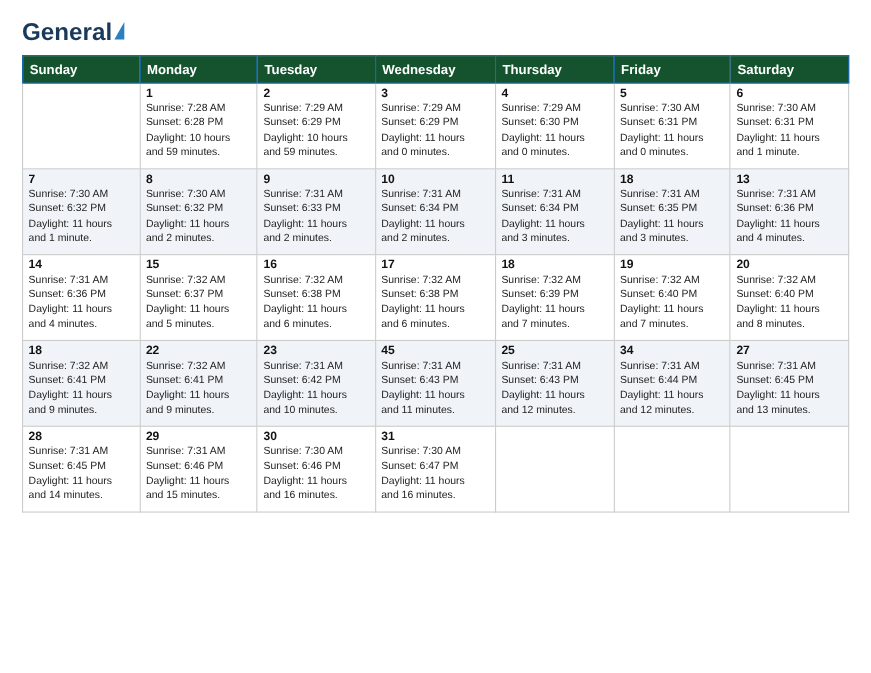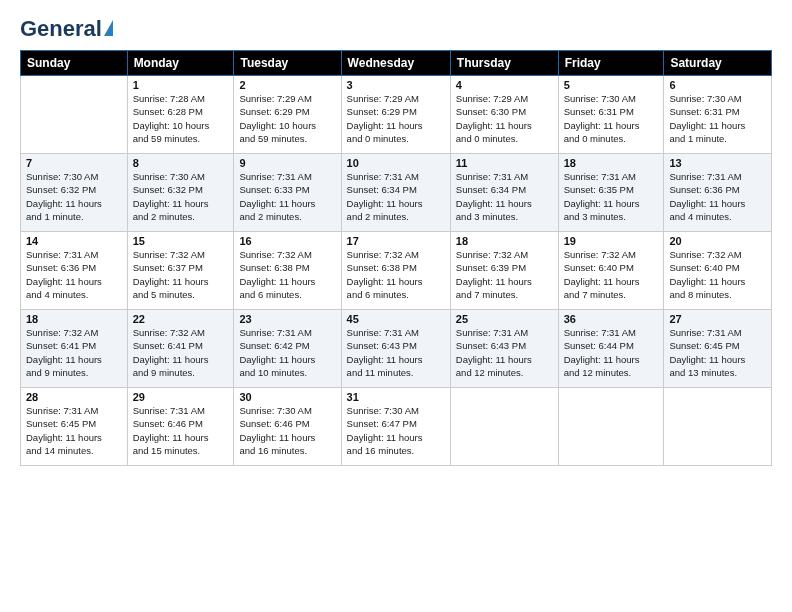--- a/index.html
+++ b/index.html
@@ -40,21 +40,21 @@
       font-size: 14px;
       color: #333;
       margin-top: 2px;
     }
     .calendar {
       width: 100%;
       border-collapse: collapse;
       font-size: 10px;
     }
     .calendar th {
-      background: #000000;
+      background: #14532d;
       color: #fff;
       font-size: 12px;
       font-weight: bold;
       padding: 5px 6px;
       text-align: left;
       border: 1px solid #1a6aaa;
     }
     .calendar td {
       border: 1px solid #ccc;
       vertical-align: top;
@@ -314,21 +314,21 @@
 and 11 minutes.</div>
           </td>
           <td>
             <span class="day-num">25</span>
             <div class="day-info" style="white-space: pre-line;">Sunrise: 7:31 AM
 Sunset: 6:43 PM
 Daylight: 11 hours
 and 12 minutes.</div>
           </td>
           <td>
-            <span class="day-num">36</span>
+            <span class="day-num">34</span>
             <div class="day-info" style="white-space: pre-line;">Sunrise: 7:31 AM
 Sunset: 6:44 PM
 Daylight: 11 hours
 and 12 minutes.</div>
           </td>
           <td>
             <span class="day-num">27</span>
             <div class="day-info" style="white-space: pre-line;">Sunrise: 7:31 AM
 Sunset: 6:45 PM
 Daylight: 11 hours

